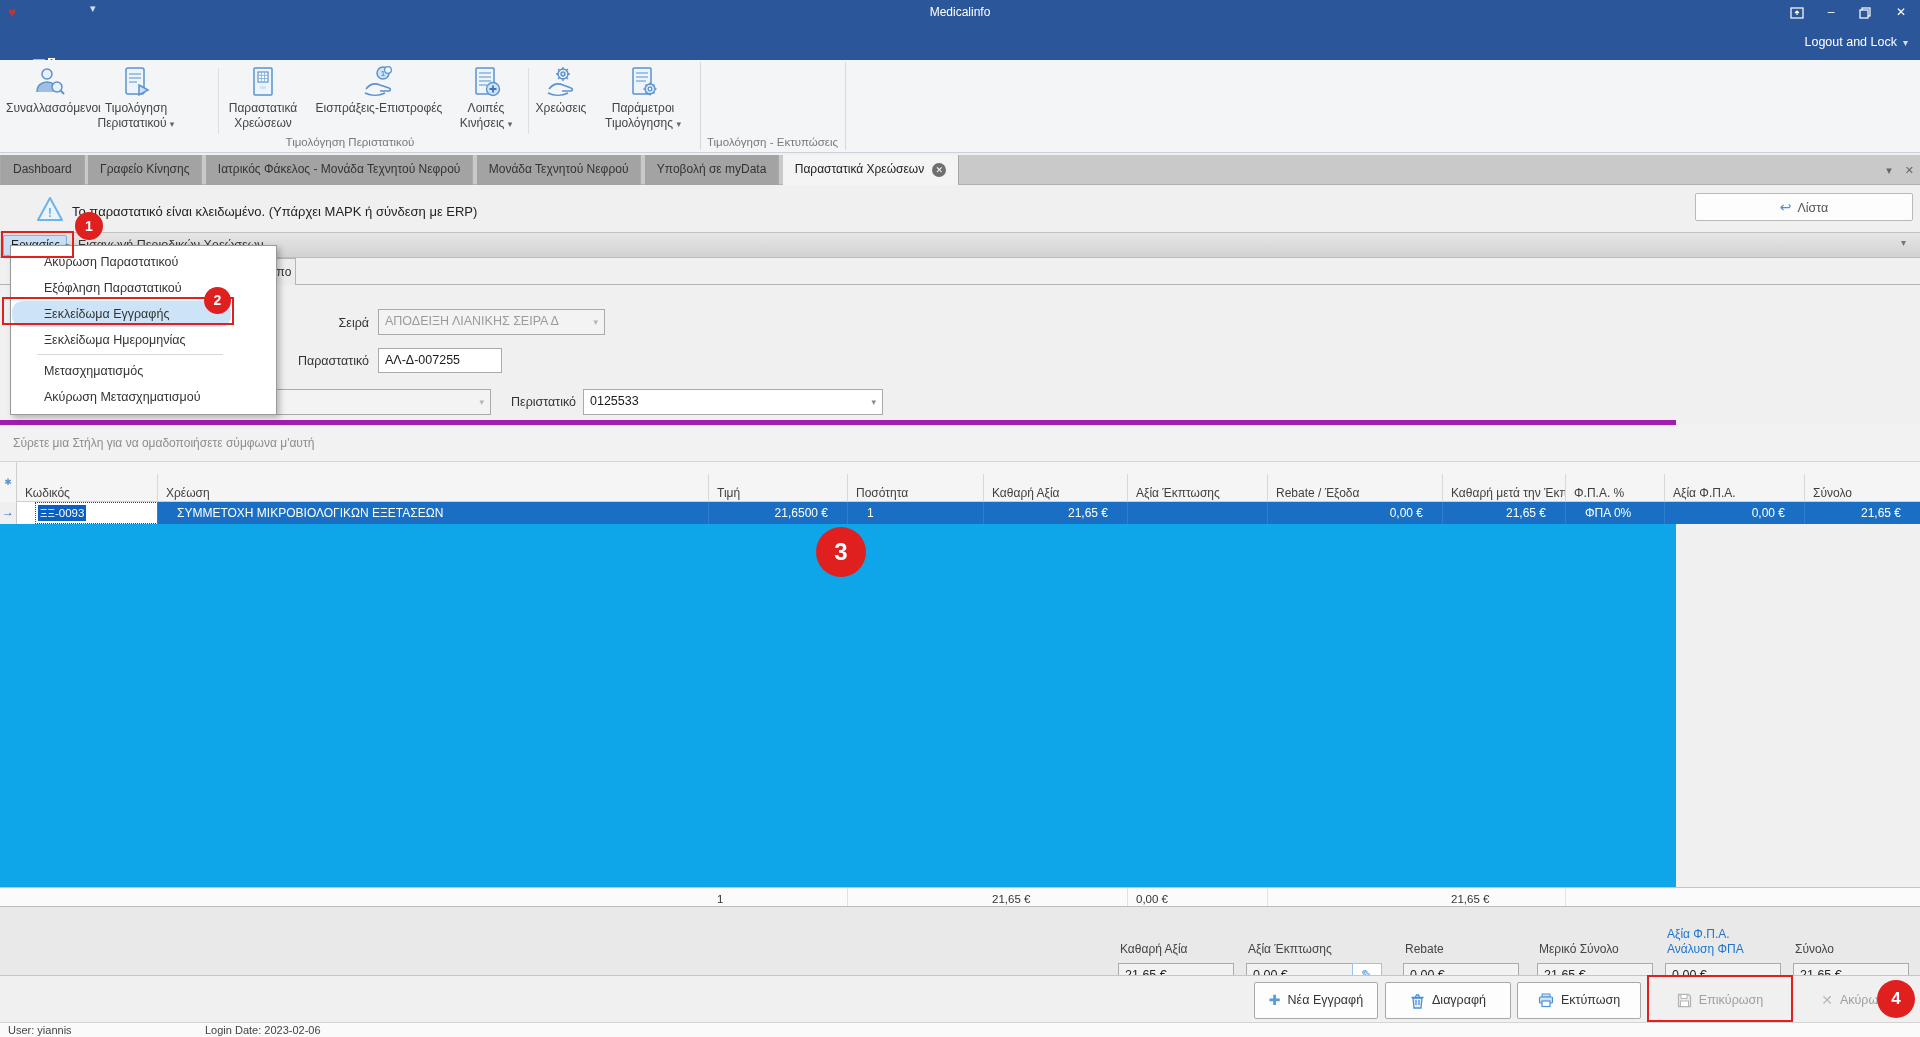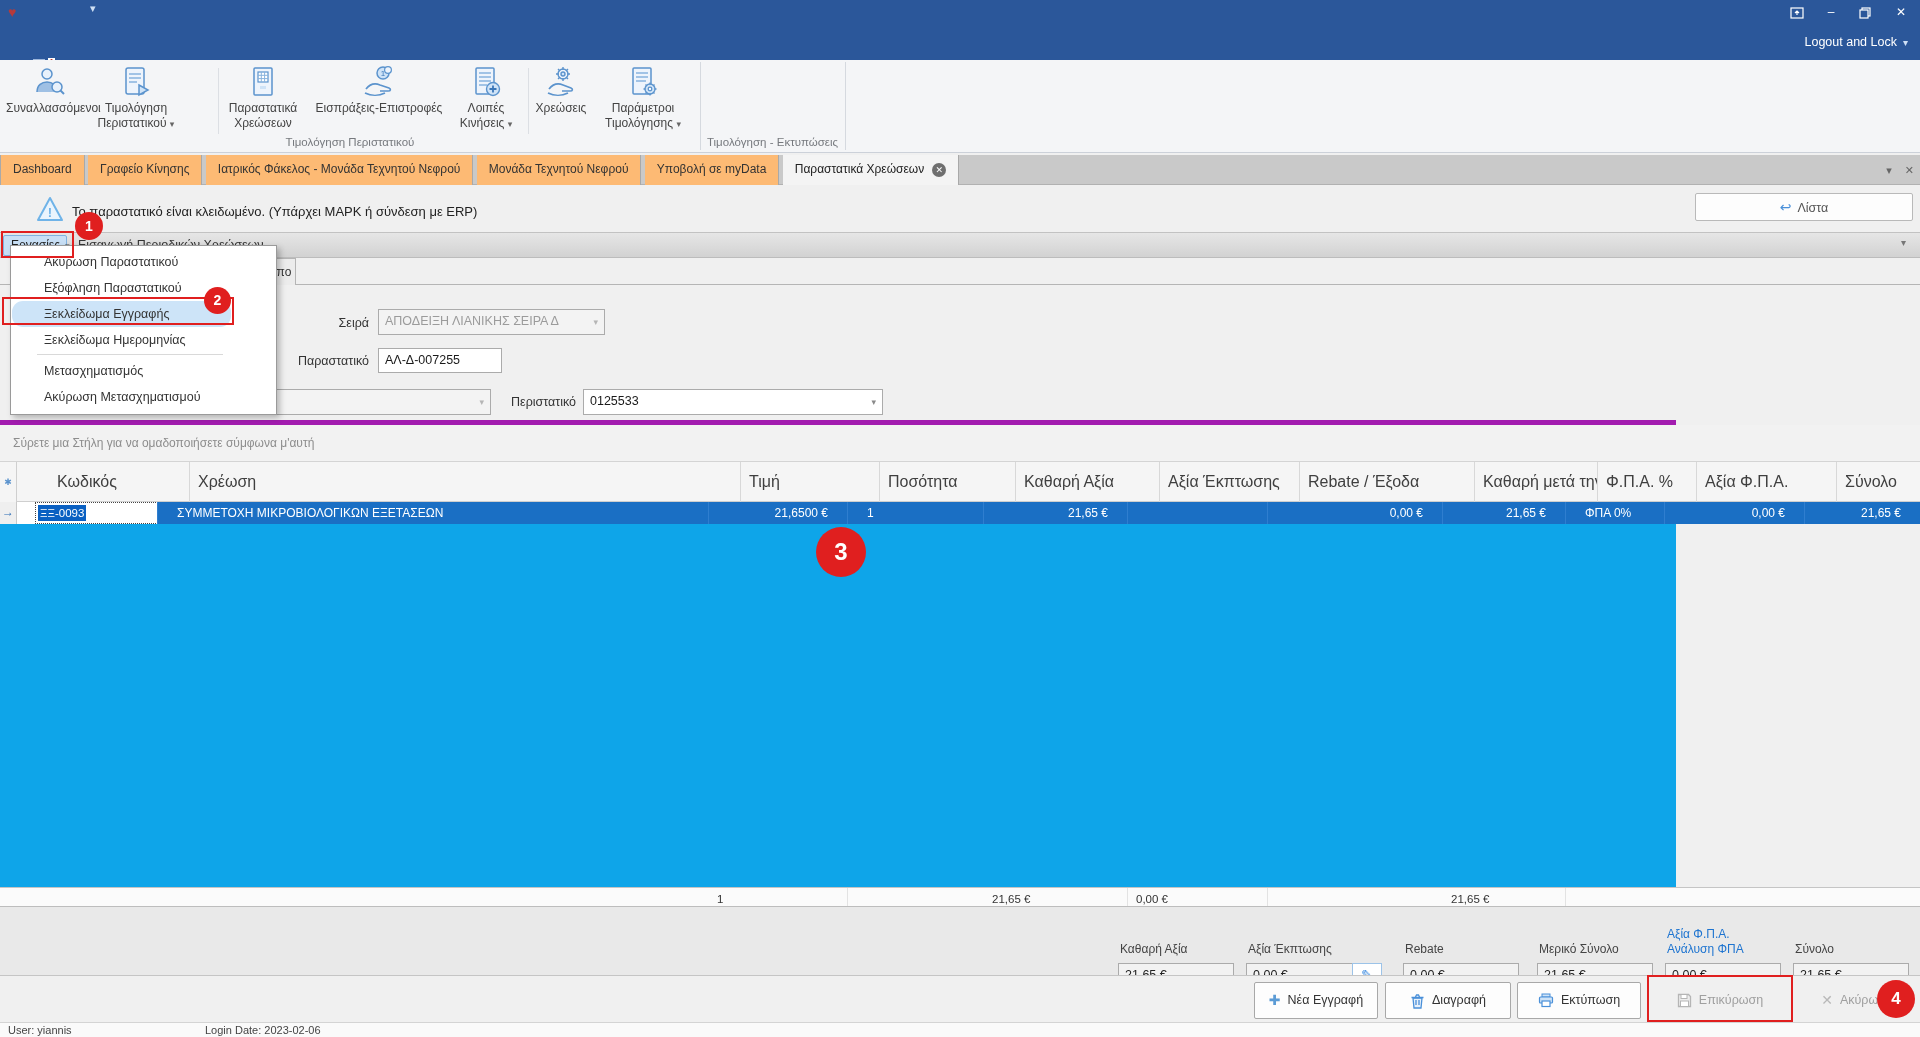--- a/index.html
+++ b/index.html
@@ -30,21 +30,21 @@
   .rbtn { position:absolute; top:3px; height:76px; text-align:center; cursor:default; }
   .rbtn .ric { height:38px; display:flex; align-items:center; justify-content:center; }
   .rbtn .rlabel { font-size:12px; color:#444; line-height:14.5px; white-space:nowrap; }
   .rbtn .dd { font-size:9px; color:#666; }
   .rdiv { position:absolute; top:8px; height:66px; width:1px; background:#dcdfe4; }
   .rgdiv { position:absolute; top:2px; height:88px; width:1px; background:#d5d9df; }
   .rcap { position:absolute; top:76px; font-size:11.5px; color:#76797e; text-align:center; }
 
   
   .doctabs { left:0; top:155px; width:1920px; height:30px; background:#c9c9c9; border-bottom:1px solid #b1b1b1; white-space:nowrap; }
-  .dtab { display:inline-block; height:30px; line-height:29px; padding:0 12px; background:#fdba74; border-right:1px solid #a9a9a9; color:#333; font-size:12px; vertical-align:top; }
+  .dtab { display:inline-block; height:30px; line-height:29px; padding:0 12px; background:#a3a3a3; border-right:1px solid #a9a9a9; color:#333; font-size:12px; vertical-align:top; }
   .dtab:first-child { border-left:1px solid #a9a9a9; }
   .dtab.active { background:#f4f4f4; color:#222; }
   .dtab .tclose { display:inline-block; width:14px; height:14px; border-radius:7px; background:#6f6f6f; color:#fff; font-size:9px; line-height:14px; text-align:center; margin-left:8px; vertical-align:middle; }
   .dtabs-right { right:6px; top:0; height:30px; line-height:30px; color:#666; font-size:11px; }
   .dtabs-right span { margin-left:10px; }
 
   
   .warn-tri { left:36px; top:196px; }
   .warn-text { left:72px; top:204px; font-size:13px; color:#222; }
   .list-btn { left:1695px; top:193px; width:218px; height:28px; background:#fdfdfd; border:1px solid #b9b9b9; border-radius:2px; text-align:center; line-height:26px; color:#555; font-size:12.5px; cursor:pointer; }
@@ -63,21 +63,21 @@
   .flabel { font-size:12.5px; color:#333; text-align:right; }
   .field { background:#fff; border:1px solid #ababab; font-size:12.5px; color:#1a1a1a; line-height:23px; padding:0 6px; }
   .field.disabled { background:#f3f3f3; color:#9b9b9b; }
   .combo-arrow { position:absolute; right:6px; top:0; height:100%; display:flex; align-items:center; color:#8a8a8a; font-size:9px; }
   .combo-arrow.lite { color:#b5b5b5; }
 
   
   .grid { left:0; top:420px; width:1676px; height:486px; background:#0ea5e9; border-top:5px solid #a21caf; }
   .groupby { left:0; top:0; width:1920px; height:37px; background:#f2f2f2; border-bottom:1px solid #d4d4d4; line-height:37px; padding-left:13px; color:#8d8d8d; font-size:12px; }
   .ghead { left:0; top:37px; width:1920px; height:40px; background:#f5f5f5; border-bottom:1px solid #cfcfcf; }
-  .gh { position:absolute; top:0; height:40px; line-height:39px; padding:0 8px; border-right:1px solid #d8d8d8; color:#3f3f3f; font-size:16px; white-space:nowrap; overflow:hidden;margin-left:32px; }
+  .gh { position:absolute; top:12px; height:40px; line-height:39px; padding:0 8px; border-right:1px solid #d8d8d8; color:#3f3f3f; font-size:12px; white-space:nowrap; overflow:hidden; }
   .grow { left:0; top:77px; width:1920px; height:22px; background:#1a6fc4; }
   .gc { position:absolute; top:0; height:22px; line-height:22px; padding:0 19px; color:#fff; font-size:12px; white-space:nowrap; overflow:hidden; border-right:1px solid #2f7ecf; }
   .gc.num { text-align:right; }
   .gind { position:absolute; left:0; top:0; width:17px; height:22px; background:#efefef; border-right:1px solid #c9c9c9; color:#2b6cb5; font-size:12px; text-align:center; line-height:21px; }
   .gind-h { position:absolute; left:0; top:0; width:17px; height:40px; background:#f5f5f5; border-right:1px solid #cfcfcf; color:#5b93cd; font-size:9px; text-align:center; line-height:40px; }
   .cell-editor { position:absolute; left:19px; top:1px; width:137px; height:20px; background:#fff; outline:1px dotted #444; }
   .cell-editor .sel { position:absolute; left:2px; top:2px; height:16px; line-height:16px; background:#0a60c2; color:#fff; font-size:11.5px; padding:0 2px; }
   .gsummary { left:0; top:462px; width:1920px; height:24px; background:#fbfbfb; border-top:1px solid #c5c5c5; border-bottom:1px solid #c5c5c5; }
   .gs { position:absolute; top:0; height:24px; line-height:23px; padding:0 8px; font-size:11.5px; color:#333; border-right:1px solid #e3e3e3; }
 
@@ -111,20 +111,21 @@
   .anno-circle { position:absolute; background:#e01f1f; border-radius:50%; color:#fff; text-align:center; font-weight:bold; z-index:61; pointer-events:none; }
 </style>
 </head>
 <body>
 
 <div id="app">
 
   <div class="abs titlebar">
     <span class="abs heart">♥</span>
     <span class="abs qat">▾</span>
+    <div class="abs title">Medicalinfo</div>
     <div class="abs wbtn" style="right:106px;">
       <svg width="14" height="12" viewBox="0 0 14 12">
           <rect x="1" y="1" width="12" height="10" fill="none" stroke="#fff" stroke-width="1.2"></rect>
           <path d="M7 8 L7 4 M5 6 L7 4 L9 6" stroke="#fff" stroke-width="1.2" fill="none"></path>
         </svg>
     </div>
     <div class="abs wbtn" style="right:72px;">–</div>
     <div class="abs wbtn" style="right:38px;">
       <svg width="12" height="12" viewBox="0 0 12 12">
           <rect x="3" y="1" width="8" height="8" fill="none" stroke="#fff" stroke-width="1.2"></rect>

